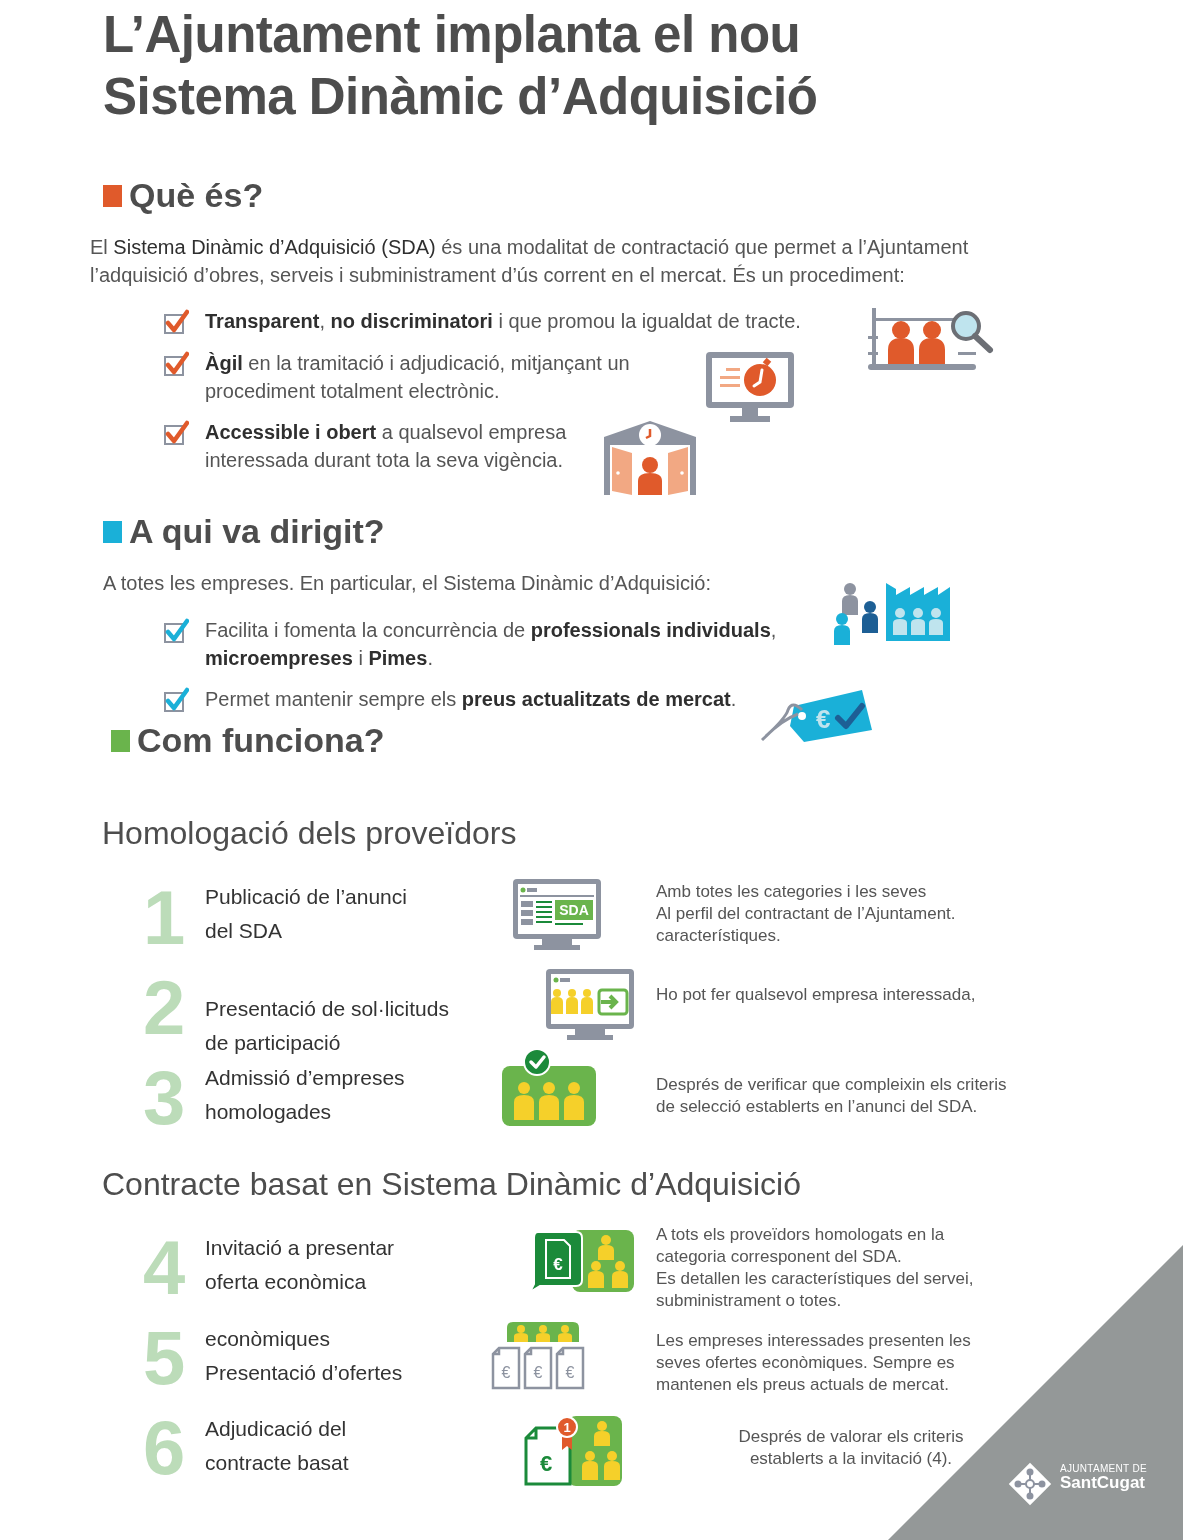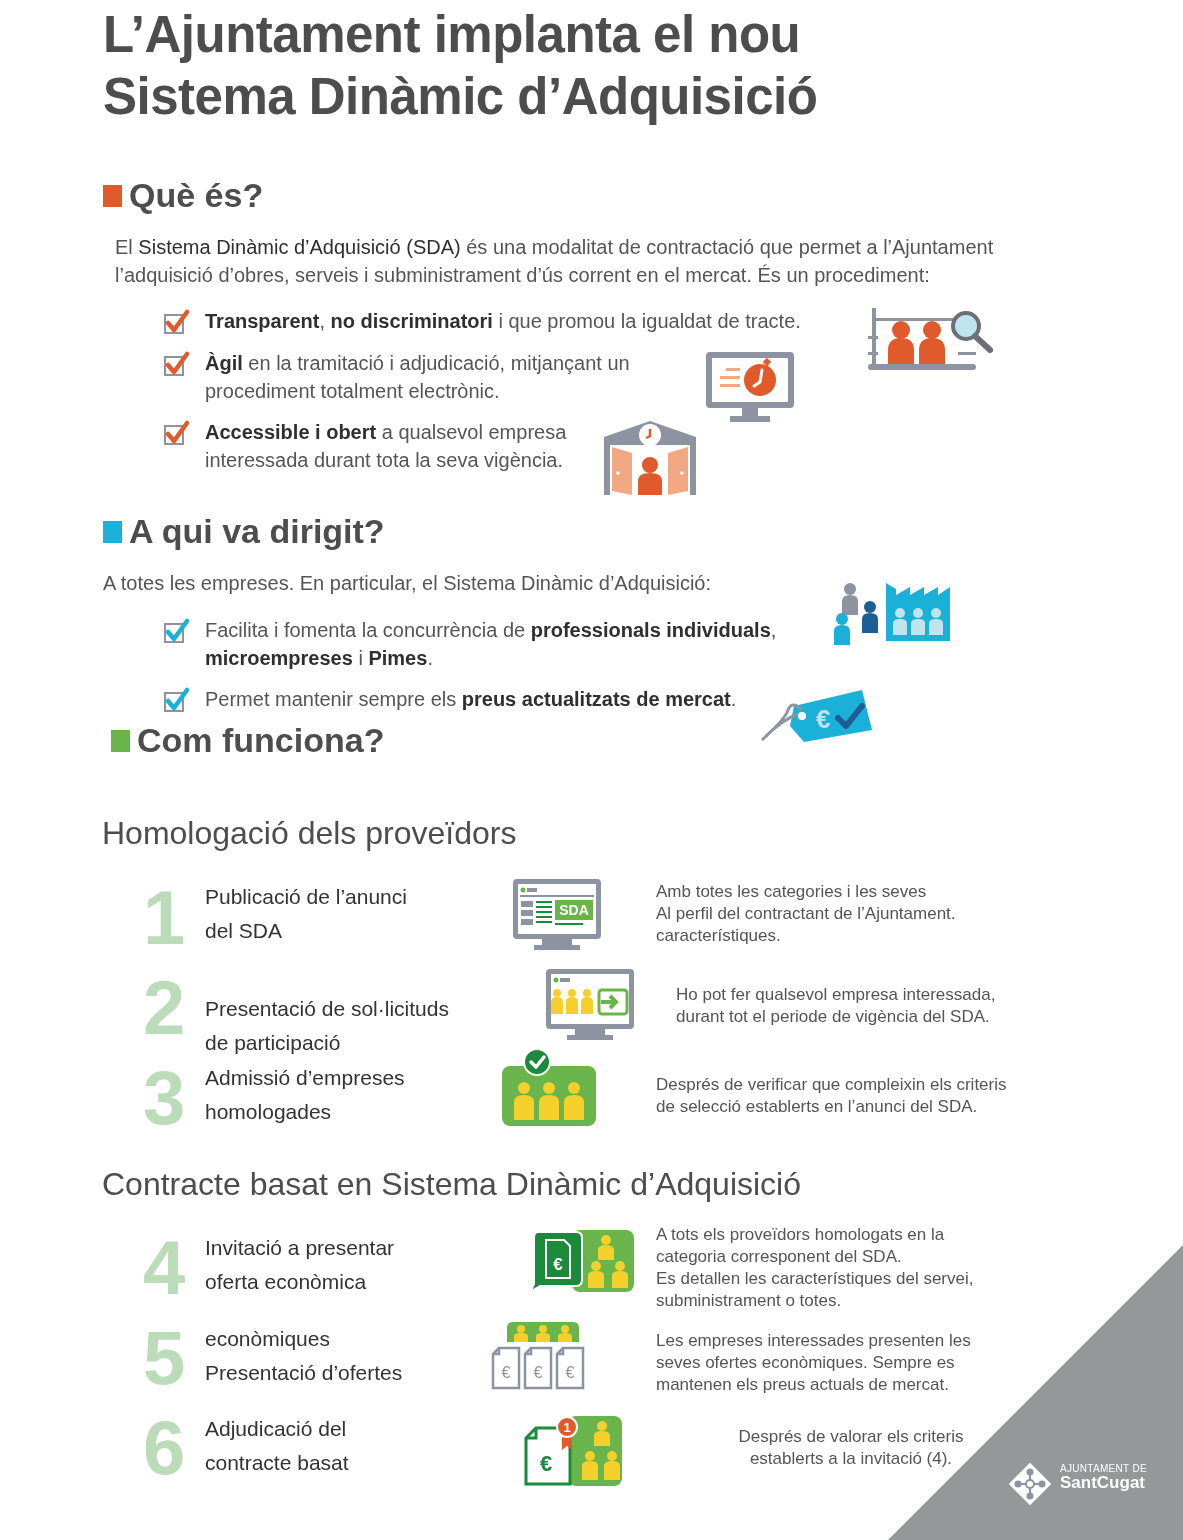--- a/index.html
+++ b/index.html
@@ -41,21 +41,21 @@
 <div class="abs title">
   <div>L’Ajuntament implanta el nou</div>
   <div>Sistema Dinàmic d’Adquisició</div>
 </div>
 
 <div class="abs sec-head" style="top:176px;">
   <span class="sq" style="background:#e05a2b;"></span>
   <span>Què és?</span>
 </div>
 
-<div class="abs para" style="left:115px; top:233px; width:1000px;">
+<div class="abs para" style="left:90px; top:233px; width:1000px;">
   <div><span>El </span><b>Sistema Dinàmic d’Adquisició (SDA)</b><span> és una modalitat de contractació que permet a l’Ajuntament</span></div>
   <div>l’adquisició d’obres, serveis i subministrament d’ús corrent en el mercat. És un procediment:</div>
 </div>
 
 <div class="abs check-row" style="top:307px;">
   <span class="cb">
     <svg width="26" height="26" viewBox="0 0 26 26">
         <rect x="2" y="6" width="18" height="18" fill="none" stroke="#8d93a0" stroke-width="2"></rect>
         <path d="M5 14 L11 21 L24 3" fill="none" stroke="#e05a2b" stroke-width="4.5" stroke-linecap="round" stroke-linejoin="round"></path>
       </svg>
@@ -223,23 +223,22 @@
     <rect x="15" y="10" width="10" height="4" fill="#8d93a0"></rect>
   <circle cx="12" cy="25" r="4" fill="#f5d02a"></circle>
     <path d="M6 46 V34 Q6 29 12 29 Q18 29 18 34 V46 Z" fill="#f5d02a"></path>
   <circle cx="27" cy="25" r="4" fill="#f5d02a"></circle>
     <path d="M21 46 V34 Q21 29 27 29 Q33 29 33 34 V46 Z" fill="#f5d02a"></path>
   <circle cx="42" cy="25" r="4" fill="#f5d02a"></circle>
     <path d="M36 46 V34 Q36 29 42 29 Q48 29 48 34 V46 Z" fill="#f5d02a"></path>
   <rect x="54" y="22" width="28" height="24" rx="3" fill="none" stroke="#6ab44c" stroke-width="3"></rect>
   <path d="M56 34 H70 M65 28 L71 34 L65 40" fill="none" stroke="#6ab44c" stroke-width="4"></path>
 </svg>
-<div class="abs step-desc" style="top:984px;margin-left:20px;">
+<div class="abs step-desc" style="top:984px;">
   <div>Ho pot fer qualsevol empresa interessada,</div>
-  <div>durant tot el periode de vigència del SDA.</div>
 </div>
 
 <div class="abs step-num" style="top:1060px;">3</div>
 <div class="abs step-label" style="top:1061px;">
   <div>Admissió d’empreses</div>
   <div>homologades</div>
 </div>
 <svg class="icon" style="left:500px; top:1048px;" width="98" height="80" viewBox="0 0 98 80">
   <rect x="2" y="18" width="94" height="60" rx="8" fill="#6ab44c"></rect>
   <circle cx="37" cy="14" r="13" fill="#1b8a3a" stroke="#fff" stroke-width="2"></circle>

